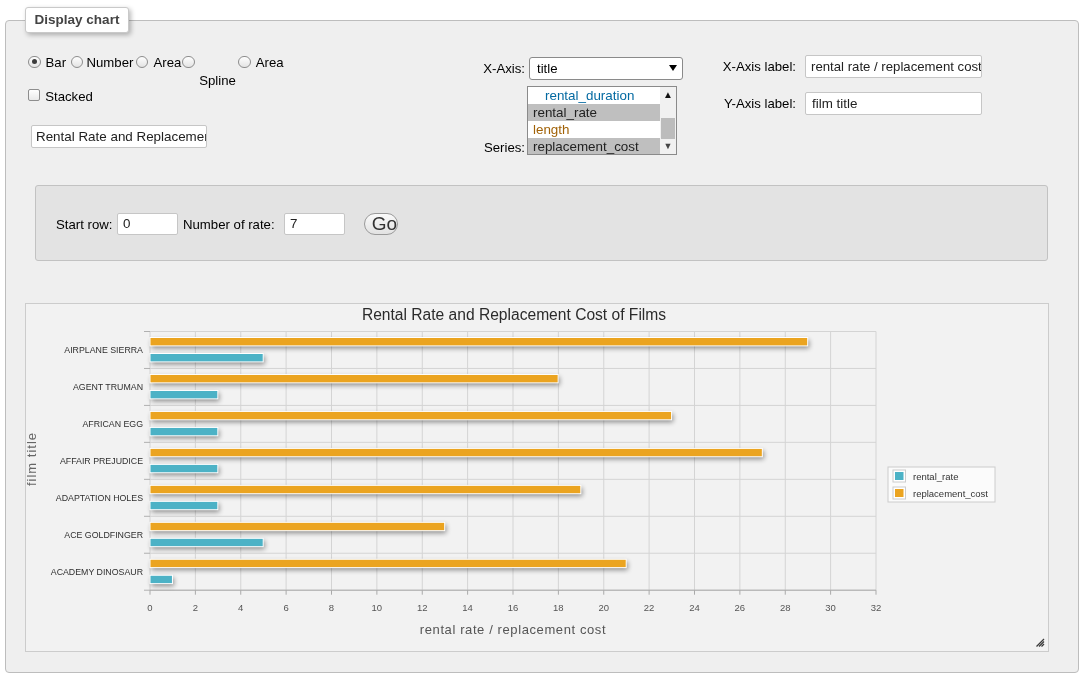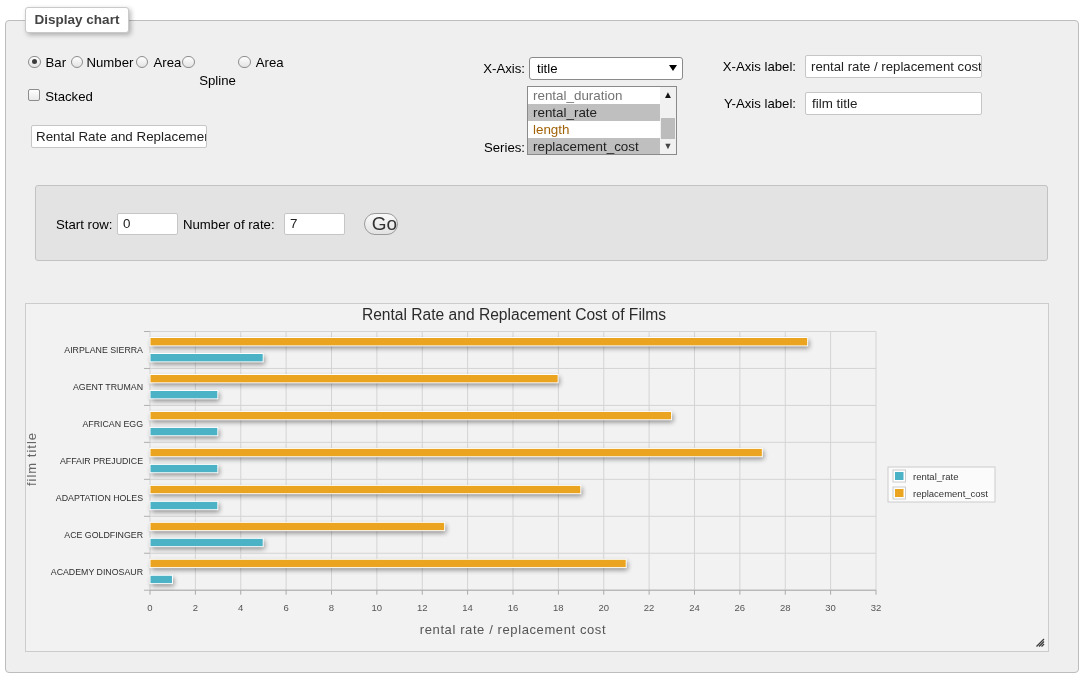--- a/index.html
+++ b/index.html
@@ -31,21 +31,21 @@
 <div class="lbl" style="left:45.2px;top:88.5px;">Stacked</div>
 
 <div class="tinput" style="left:31px;top:125px;width:176px;height:23px;padding-left:4px;">Rental Rate and Replacement Cost of Films</div>
 
 <div class="lbl" style="left:455px;top:61px;width:70px;text-align:right;">X-Axis:</div>
 <div class="abs" style="left:529px;top:57px;width:154px;height:23px;background:#fff;border:1px solid #8a8a8a;border-radius:3px;"></div>
 <div class="lbl" style="left:537px;top:61px;">title</div>
 <div class="abs" style="left:669px;top:65px;width:0;height:0;border-left:4px solid transparent;border-right:4px solid transparent;border-top:6px solid #000;"></div>
 
 <div class="abs" style="left:527px;top:86px;width:150px;height:69px;background:#fff;border:1px solid #8a8a8a;overflow:hidden;">
-  <div style="position:absolute;left:0;top:0;width:133px;height:20px;font-size:13.4px;color:#737373;padding-left:5px;line-height:17px;">rental_duration</div>
+  <div style="position:absolute;left:12px;top:0;width:133px;height:20px;font-size:13.4px;color:#0369a1;padding-left:5px;line-height:17px;">rental_duration</div>
   <div style="position:absolute;left:0;top:17px;width:133px;height:17px;background:#bfbfbf;font-size:13.4px;color:#222;padding-left:5px;line-height:17px;">rental_rate</div>
   <div style="position:absolute;left:0;top:34px;width:133px;height:17px;font-size:13.4px;color:#a16207;padding-left:5px;line-height:17px;">length</div>
   <div style="position:absolute;left:0;top:51px;width:133px;height:17px;background:#bfbfbf;font-size:13.4px;color:#222;padding-left:5px;line-height:17px;">replacement_cost</div>
 
   <div style="position:absolute;right:0;top:0;width:16px;height:67px;background:#f1f1f1;">
     <div style="position:absolute;left:0;top:0;width:16px;height:15px;background:#f1f1f1;text-align:center;font-size:10px;color:#111;line-height:15px;">▲</div>
     <div style="position:absolute;left:1px;top:31px;width:14px;height:21px;background:#bcbcbc;"></div>
     <div style="position:absolute;left:0;bottom:0;width:16px;height:15px;background:#f1f1f1;text-align:center;font-size:9px;color:#444;line-height:15px;">▼</div>
   </div>
 </div>

